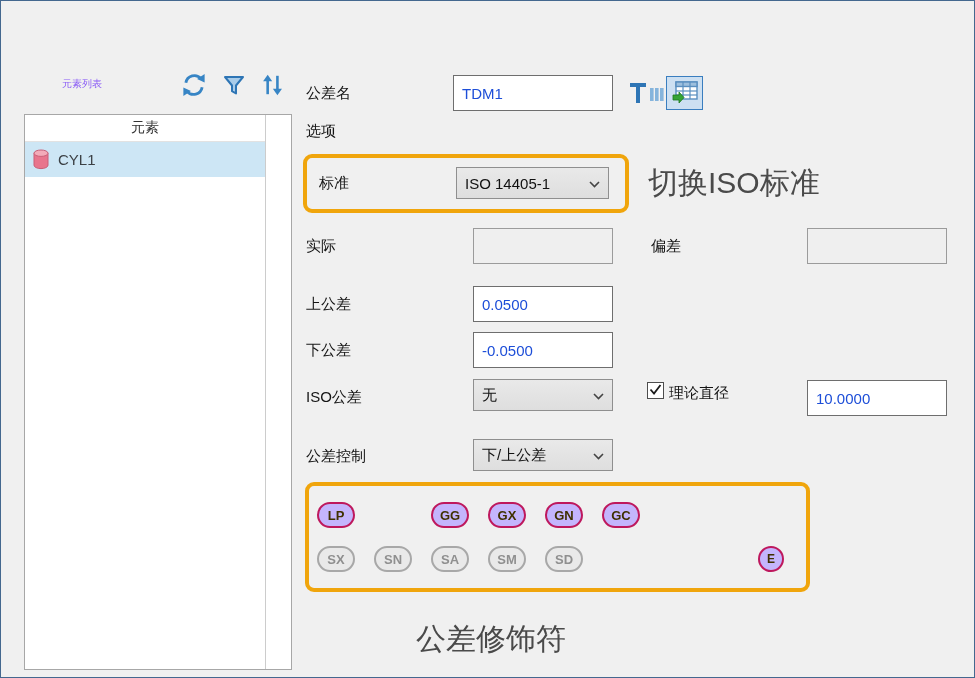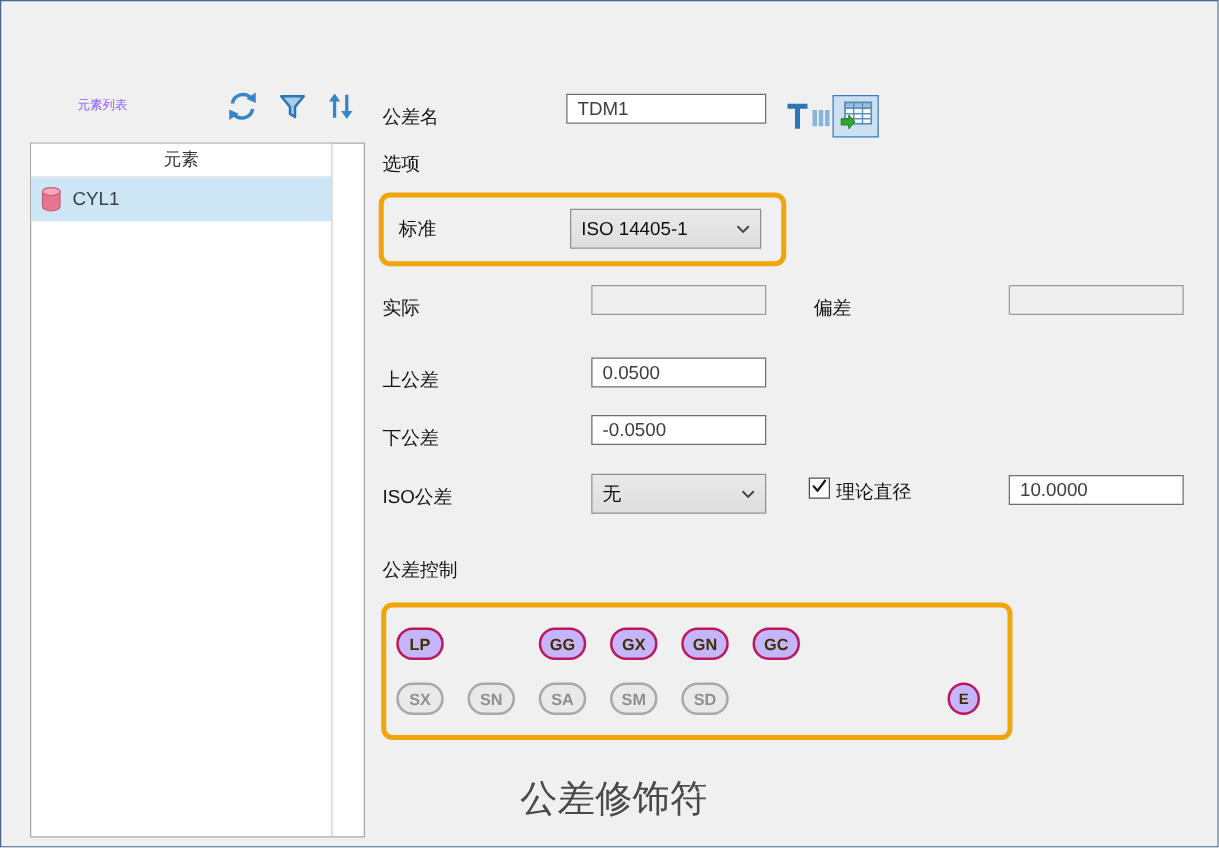--- a/index.html
+++ b/index.html
@@ -26,22 +26,22 @@
   .list-header { position:absolute; left:0; top:0; width:240px; height:27px;
     display:flex; align-items:center; justify-content:center;
     font-size:14px; color:#333333; border-bottom:1px solid #e2e2e2; background:#ffffff;text-align:center; }
   .list-col-sep { position:absolute; left:240px; top:0; width:1px; height:100%; background:#cccccc; }
   .list-row { position:absolute; left:0; top:27px; width:240px; height:35px;
     background:#cde6f5; display:flex; align-items:center; cursor:pointer; }
   .cyl-icon { margin-left:7px; width:18px; height:21px; }
   .list-row-label { margin-left:8px; font-size:15px; color:#3c4146; }
   
   .flabel { position:absolute; font-size:15px; color:#141414; white-space:nowrap; }
-  .tinput { position:absolute; height:24px; border:1px solid #6e6e6e; background:#ffffff;
-    font-size:15px; color:#404040; padding:0 8px; font-family:inherit; }
+  .tinput { position:absolute; height:36px; border:1px solid #6e6e6e; background:#ffffff;
+    font-size:15px; color:#1d4ed8; padding:0 8px; font-family:inherit; }
   .tinput.disabled { background:#efefef; border:1px solid #9b9b9b; }
   .dropdown { position:absolute; height:32px; background:linear-gradient(#e9e9e9,#dedede);
     border:1px solid #8f8f8f; display:flex; align-items:center; cursor:pointer; }
   .dropdown .dd-text { font-size:15px; color:#111; padding-left:8px; flex:1; }
   .dropdown .dd-chev { margin-right:8px; }
   .hlbox { position:absolute; border:4px solid #f0a50c; border-radius:9px; background:transparent; }
   .annotation { position:absolute; font-size:30px; color:#4a4a4a; white-space:nowrap; }
   .tbl-btn { position:absolute; left:665px; top:75px; width:37px; height:34px;
     background:#cde0f2; border:1px solid #3a7ebf; display:flex; align-items:center; justify-content:center; cursor:pointer; }
   .ticon { position:absolute; left:627px; top:78px; width:36px; height:28px; cursor:pointer; }
@@ -137,20 +137,21 @@
   <div class="hlbox" style="left:302px; top:153px; width:326px; height:59px;"></div>
   <div class="flabel" style="left:318px; top:173px;">标准</div>
   <div class="dropdown" style="left:455px; top:166px; width:153px;">
     <span class="dd-text">ISO 14405-1</span>
     <span class="dd-chev">
       <svg width="11" height="7" viewBox="0 0 11 7">
           <polyline points="1,1 5.5,5.5 10,1" fill="none" stroke="#444" stroke-width="1.6"></polyline>
         </svg>
     </span>
   </div>
+  <div class="annotation" style="left:647px; top:162px;">切换ISO标准</div>
 
   <div class="flabel" style="left:305px; top:236px;text-align:center;">实际</div>
   <input class="tinput disabled" style="left: 472px; top: 227px; width: 140px;" readonly="" value="">
   <div class="flabel" style="left:650px; top:236px;">偏差</div>
   <input class="tinput disabled" style="left: 806px; top: 227px; width: 140px;" readonly="" value="">
 
   <div class="flabel" style="left:305px; top:294px;">上公差</div>
   <input class="tinput" style="left: 472px; top: 285px; width: 140px;" readonly="" value="0.0500">
   <div class="flabel" style="left:305px; top:340px;">下公差</div>
   <input class="tinput" style="left: 472px; top: 331px; width: 140px;" readonly="" value="-0.0500">
@@ -168,20 +169,28 @@
     <span>
       <svg width="13" height="13" viewBox="0 0 13 13">
           <polyline points="1.5,6.5 5,10.5 11.5,2" fill="none" stroke="#1a1a1a" stroke-width="1.8"></polyline>
         </svg>
     </span>
   </div>
   <div class="flabel" style="left:668px; top:383px;">理论直径</div>
   <input class="tinput" style="left: 806px; top: 379px; width: 140px;" readonly="" value="10.0000">
 
   <div class="flabel" style="left:305px; top:446px;">公差控制</div>
+  <div class="dropdown" style="left:472px; top:438px; width:140px;">
+    <span class="dd-text">下/上公差</span>
+    <span class="dd-chev">
+      <svg width="11" height="7" viewBox="0 0 11 7">
+          <polyline points="1,1 5.5,5.5 10,1" fill="none" stroke="#444" stroke-width="1.6"></polyline>
+        </svg>
+    </span>
+  </div>
 
   <div class="hlbox" style="left:304px; top:481px; width:505px; height:110px;"></div>
 
   <button class="chip on r1 c0">LP</button>
   <button class="chip on r1 c2">GG</button>
   <button class="chip on r1 c3">GX</button>
   <button class="chip on r1 c4">GN</button>
   <button class="chip on r1 c5">GC</button>
 
   <button class="chip off r2 c0">SX</button>

